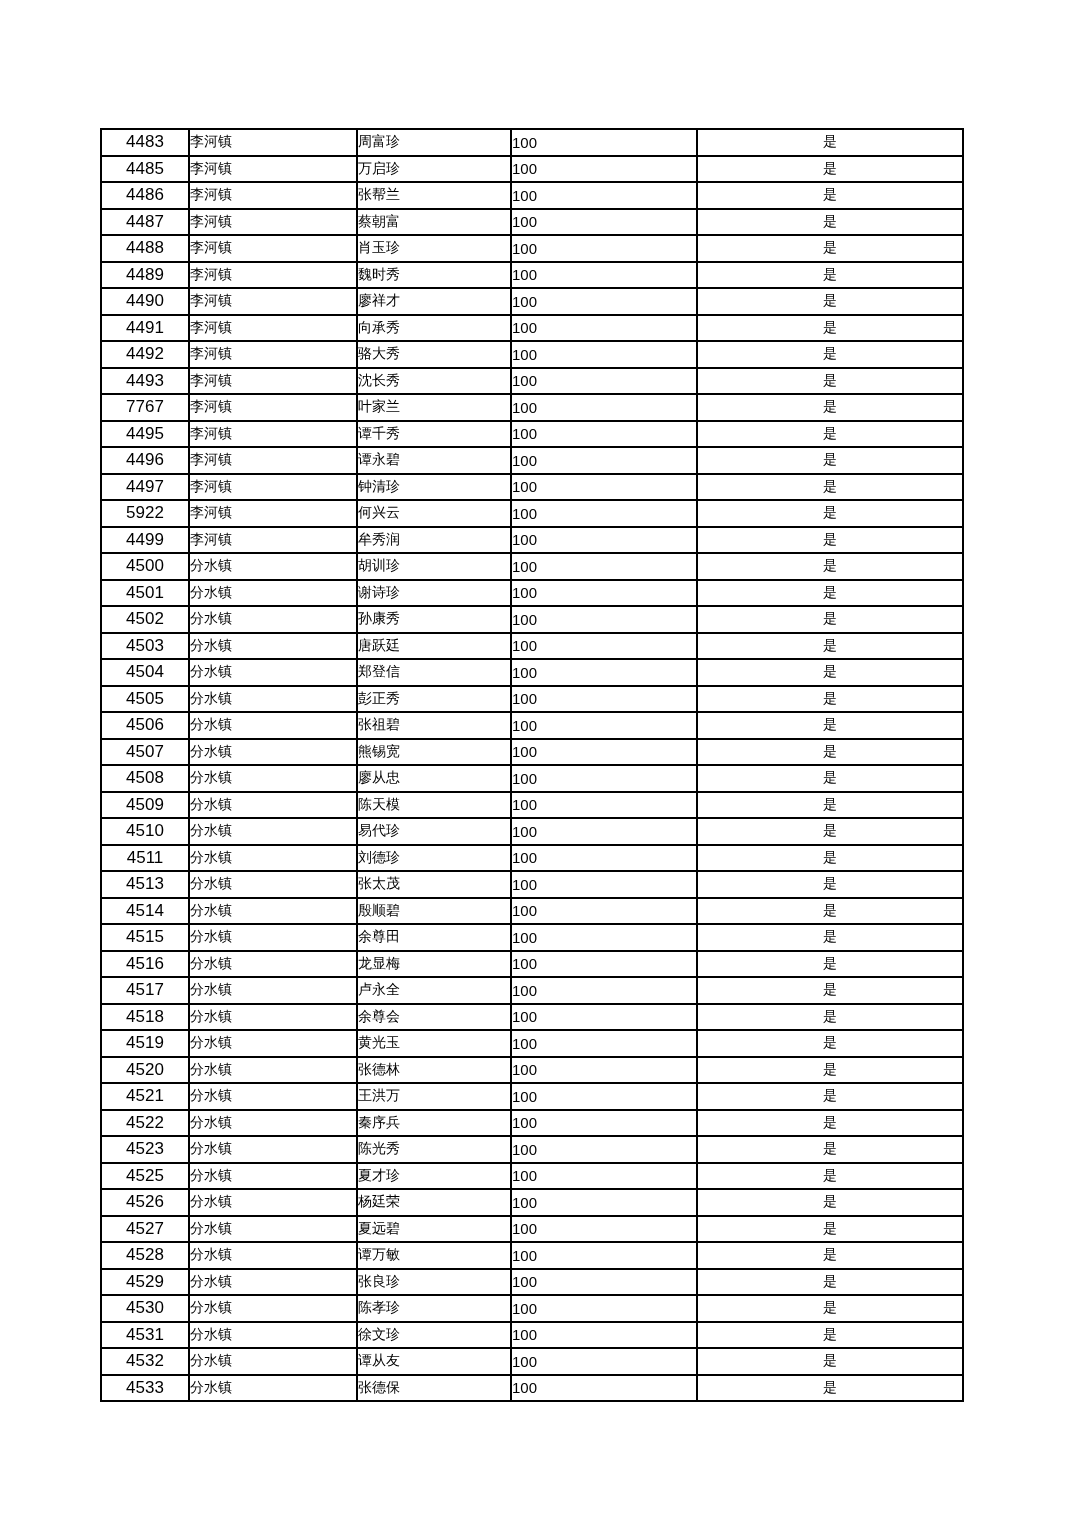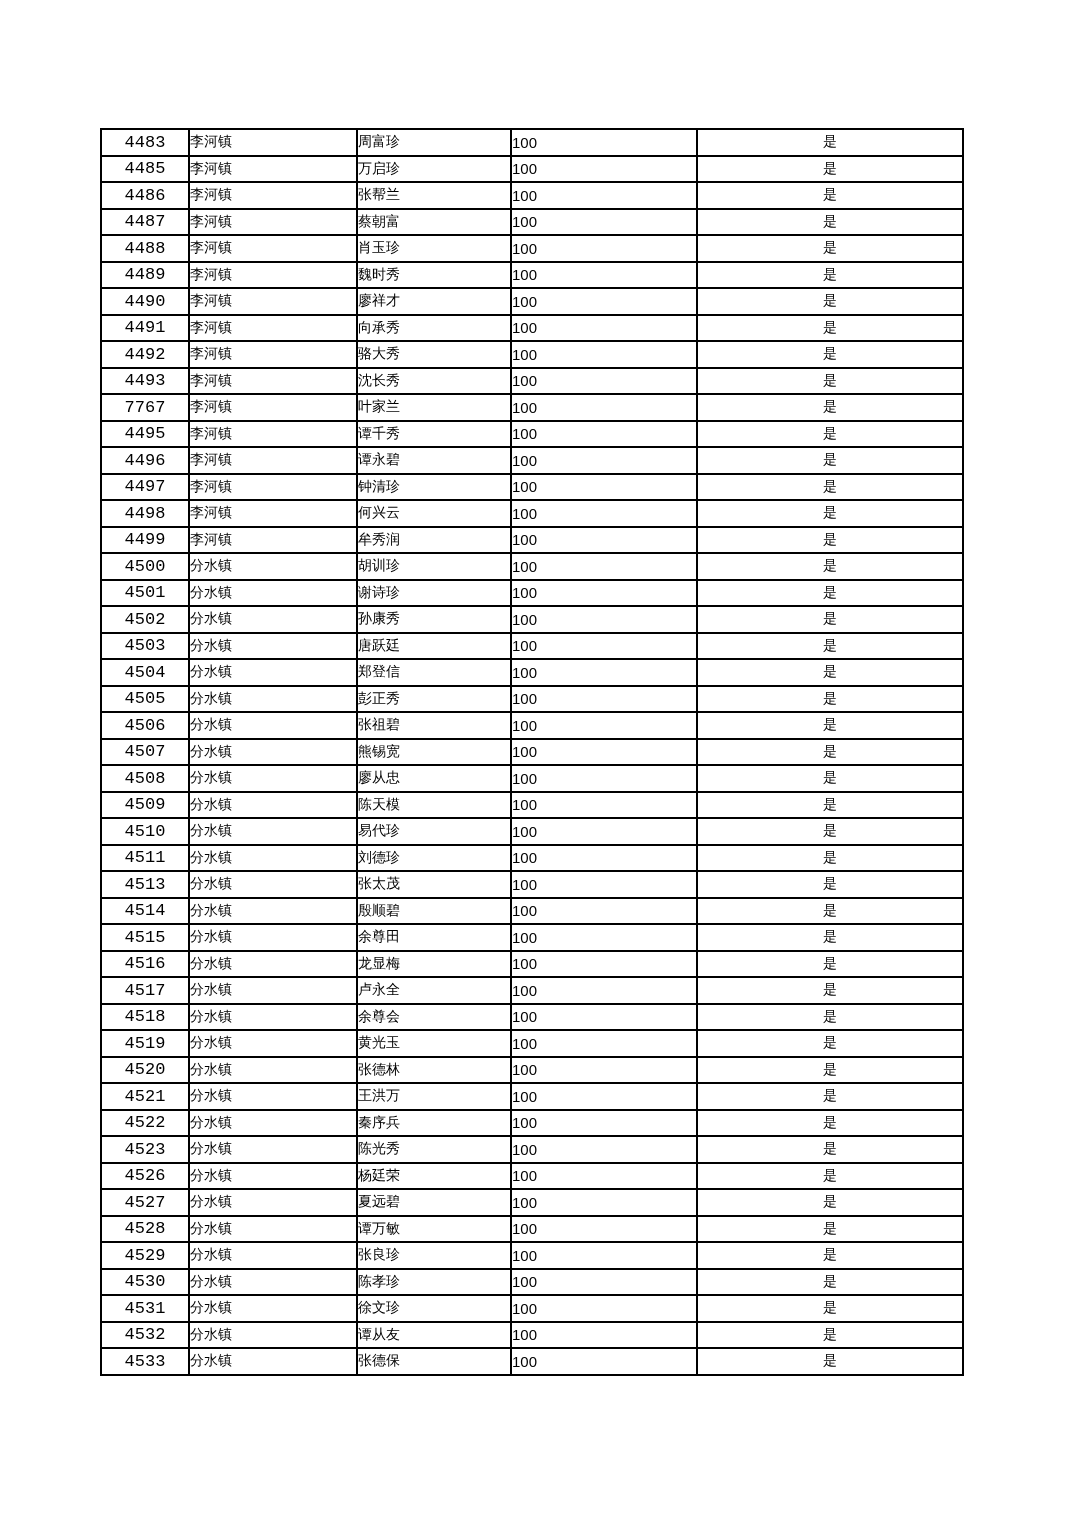--- a/index.html
+++ b/index.html
@@ -25,21 +25,21 @@
   #roster-table td {
     border: 2px solid #000000;
     height: 24.5px;
     padding: 0;
     overflow: hidden;
     white-space: nowrap;
     vertical-align: middle;
     color: #000000;
   }
   td.c-id {
-    font-family: Liberation Mono, monospace;
+    font-family: Liberation Sans, sans-serif;
     font-size: 17px;
     text-align: center;
   }
   td.c-town, td.c-name {
     font-family: "Liberation Serif", serif;
     font-size: 14px;
     text-align: left;
     padding-left: 4px;
   }
   td.c-score {
@@ -160,21 +160,21 @@
     <td class="c-flag">是</td>
   </tr>
         <tr>
     <td class="c-id">4497</td>
     <td class="c-town">李河镇</td>
     <td class="c-name">钟清珍</td>
     <td class="c-score">100</td>
     <td class="c-flag">是</td>
   </tr>
         <tr>
-    <td class="c-id">4498</td>
+    <td class="c-id">5922</td>
     <td class="c-town">李河镇</td>
     <td class="c-name">何兴云</td>
     <td class="c-score">100</td>
     <td class="c-flag">是</td>
   </tr>
         <tr>
     <td class="c-id">4499</td>
     <td class="c-town">李河镇</td>
     <td class="c-name">牟秀润</td>
     <td class="c-score">100</td>
@@ -331,20 +331,27 @@
     <td class="c-id">4522</td>
     <td class="c-town">分水镇</td>
     <td class="c-name">秦序兵</td>
     <td class="c-score">100</td>
     <td class="c-flag">是</td>
   </tr>
         <tr>
     <td class="c-id">4523</td>
     <td class="c-town">分水镇</td>
     <td class="c-name">陈光秀</td>
+    <td class="c-score">100</td>
+    <td class="c-flag">是</td>
+  </tr>
+        <tr>
+    <td class="c-id">4525</td>
+    <td class="c-town">分水镇</td>
+    <td class="c-name">夏才珍</td>
     <td class="c-score">100</td>
     <td class="c-flag">是</td>
   </tr>
         <tr>
     <td class="c-id">4526</td>
     <td class="c-town">分水镇</td>
     <td class="c-name">杨廷荣</td>
     <td class="c-score">100</td>
     <td class="c-flag">是</td>
   </tr>

